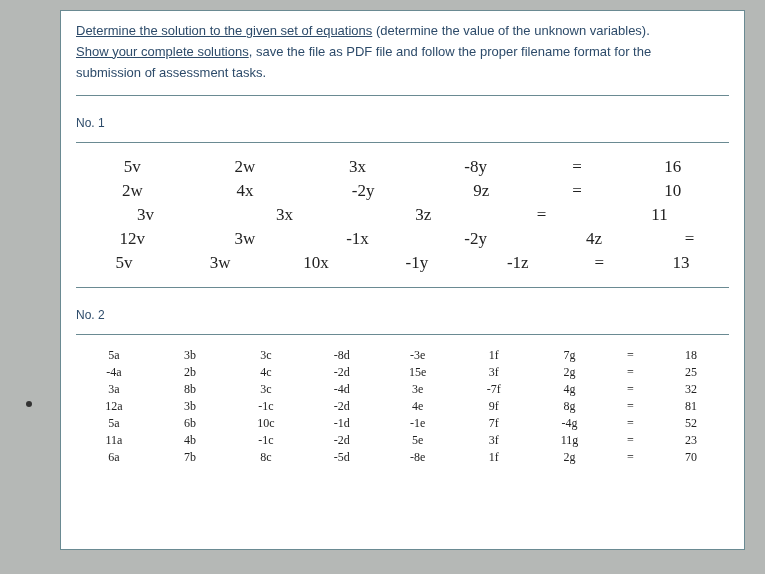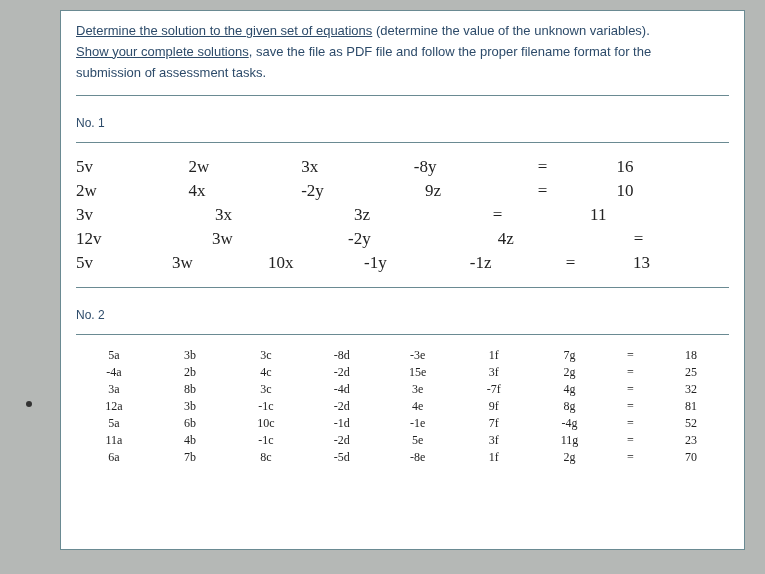--- a/index.html
+++ b/index.html
@@ -45,20 +45,21 @@
 }
 .eq-row {
   display: flex;
   font-family: Georgia, 'Times New Roman', serif;
   font-size: 17px;
   color: #222;
   padding: 2px 0;
 }
 .eq-cell {
   flex: 1;
+  text-align: center;
 }
 .eq-cell.wide {
   flex: 1.1;
 }
 .eq-cell.narrow {
   flex: 0.7;
 }
 .eq2-row {
   display: flex;
   font-family: Georgia, 'Times New Roman', serif;
@@ -117,20 +118,21 @@
       <div class="eq-row">
         <div class="eq-cell">3v</div>
         <div class="eq-cell">3x</div>
         <div class="eq-cell">3z</div>
         <div class="eq-cell narrow">=</div>
         <div class="eq-cell">11</div>
       </div>
       <div class="eq-row">
         <div class="eq-cell">12v</div>
         <div class="eq-cell">3w</div>
+        <div class="eq-cell">-1x</div>
         <div class="eq-cell wide">-2y</div>
         <div class="eq-cell">4z</div>
         <div class="eq-cell narrow">=</div>
       </div>
       <div class="eq-row">
         <div class="eq-cell">5v</div>
         <div class="eq-cell">3w</div>
         <div class="eq-cell">10x</div>
         <div class="eq-cell wide">-1y</div>
         <div class="eq-cell">-1z</div>

